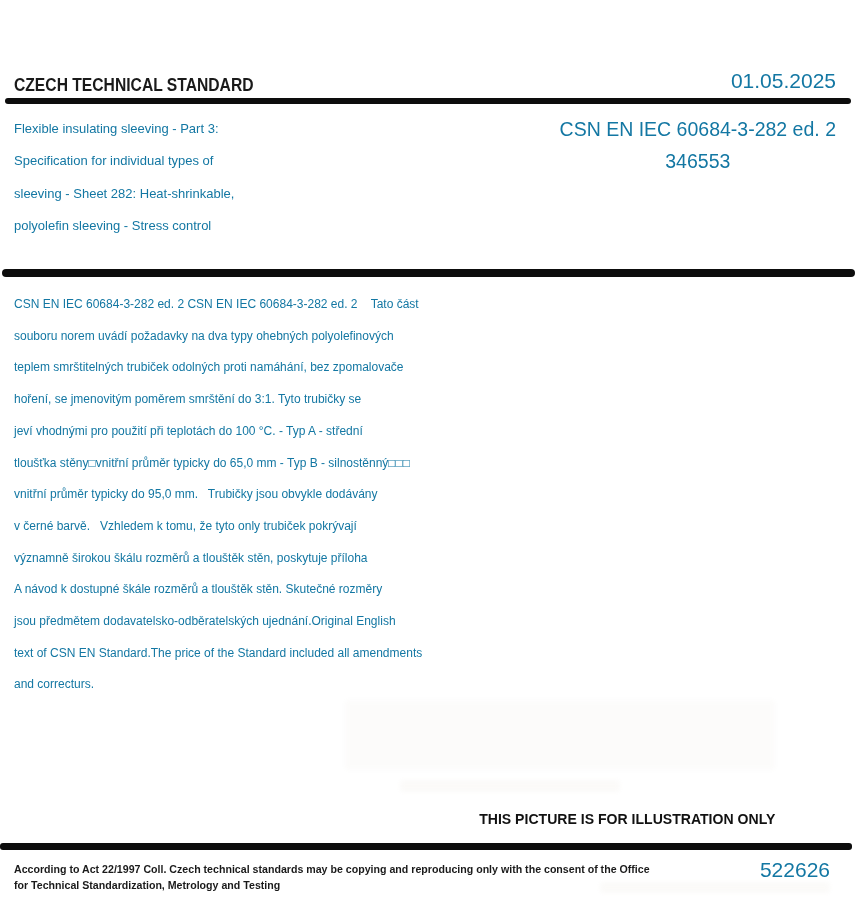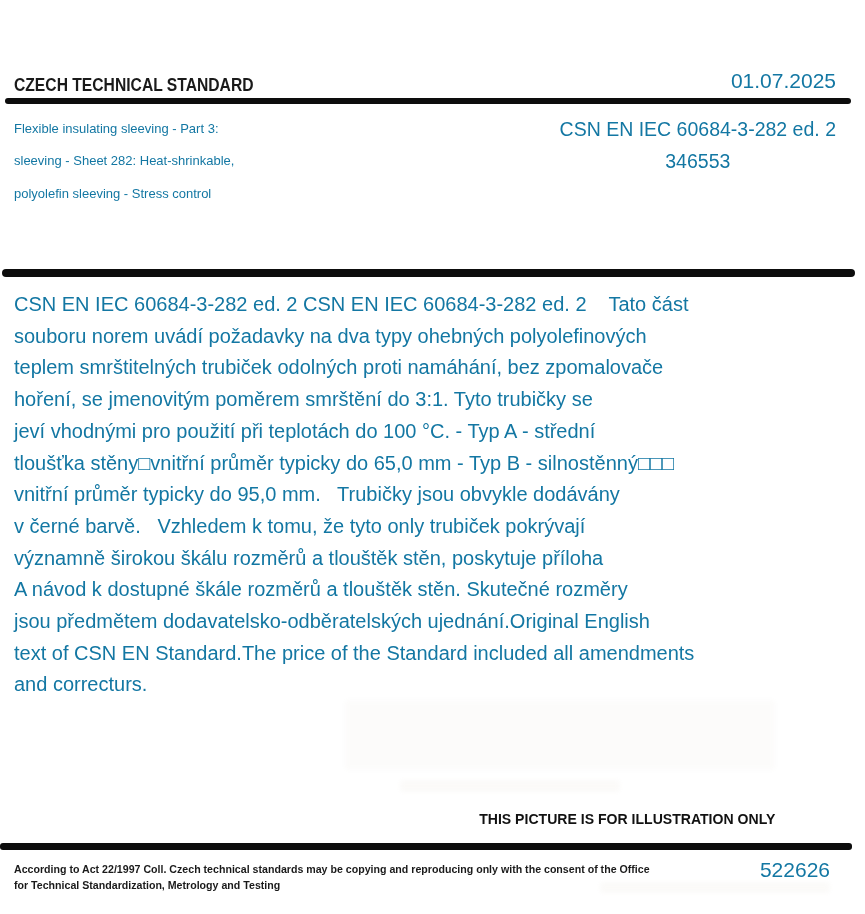--- a/index.html
+++ b/index.html
@@ -49,21 +49,21 @@
     position: absolute;
     right: 29px; top: 113px;
     font-size: 19.5px;
     line-height: 32.4px;
     color: #1377a3;
     text-align: center;
   }
   .abstract {
     position: absolute;
     left: 14px; top: 289px;
-    font-size: 20px;
+    font-size: 12px;
     line-height: 31.7px;
     color: #1377a3;
   }
   .abstract .line, .title-block .line { white-space: pre-wrap; }
 
   .ghost {
     position: absolute;
     background: #b9a98f;
     opacity: 0.07;
     filter: blur(2px);
@@ -102,26 +102,27 @@
     white-space: nowrap;
     text-align: right;
   }
 </style>
 </head>
 <body>
 
 <div class="page">
 
   <div class="doc-type">CZECH TECHNICAL STANDARD</div>
-  <div class="date">01.07.2025</div>
+  <div class="date">01.05.2025</div>
 
   <div class="rule" id="rule-header"></div>
 
   <div class="title-block">
     <div class="line">Flexible insulating sleeving - Part 3:</div>
+    <div class="line">Specification for individual types of</div>
     <div class="line">sleeving - Sheet 282: Heat-shrinkable,</div>
     <div class="line">polyolefin sleeving - Stress control</div>
   </div>
 
   <div class="designation-block">
     <div class="line">CSN EN IEC 60684-3-282 ed. 2</div>
     <div class="line">346553</div>
   </div>
 
   <div class="rule" id="rule-title"></div>

